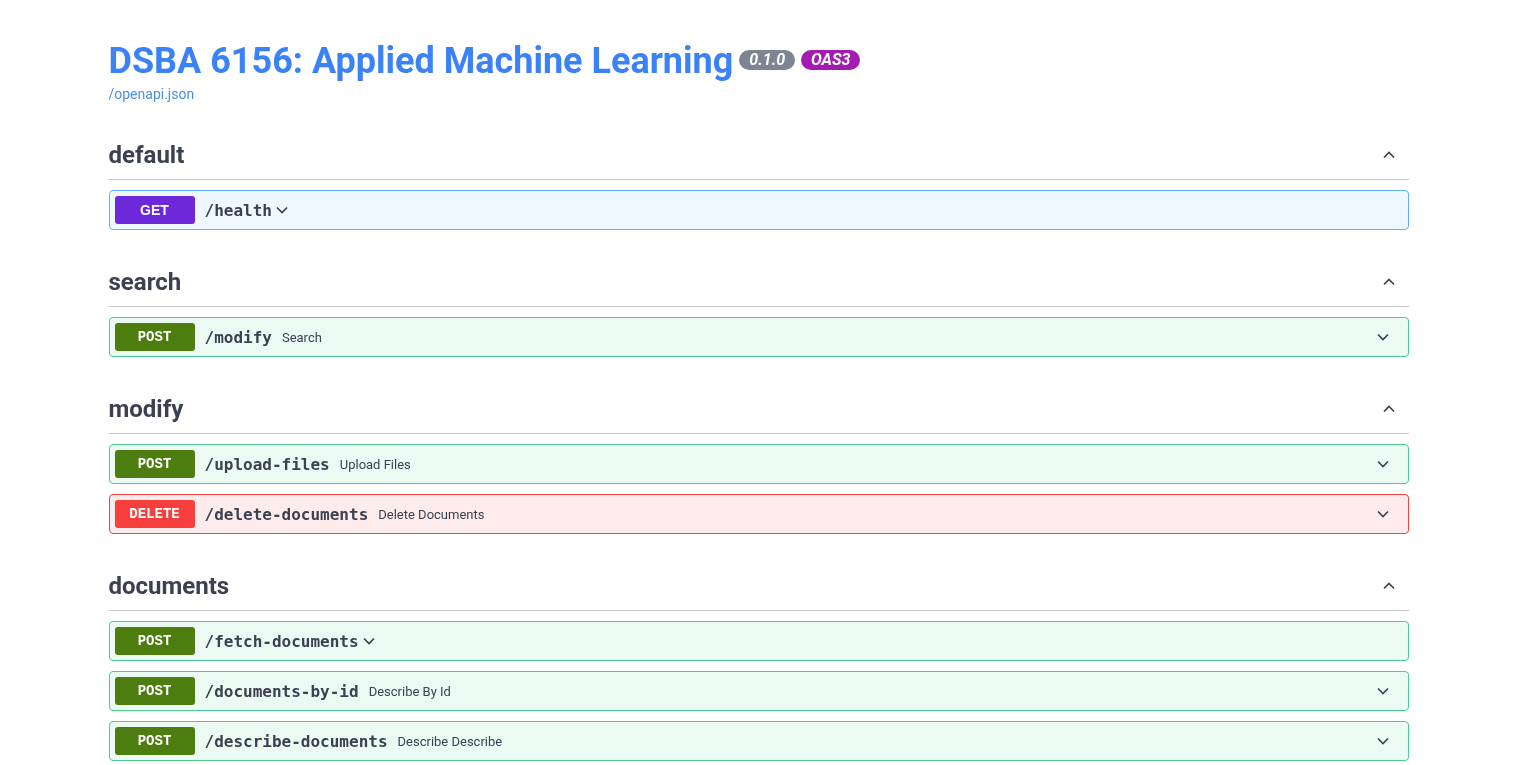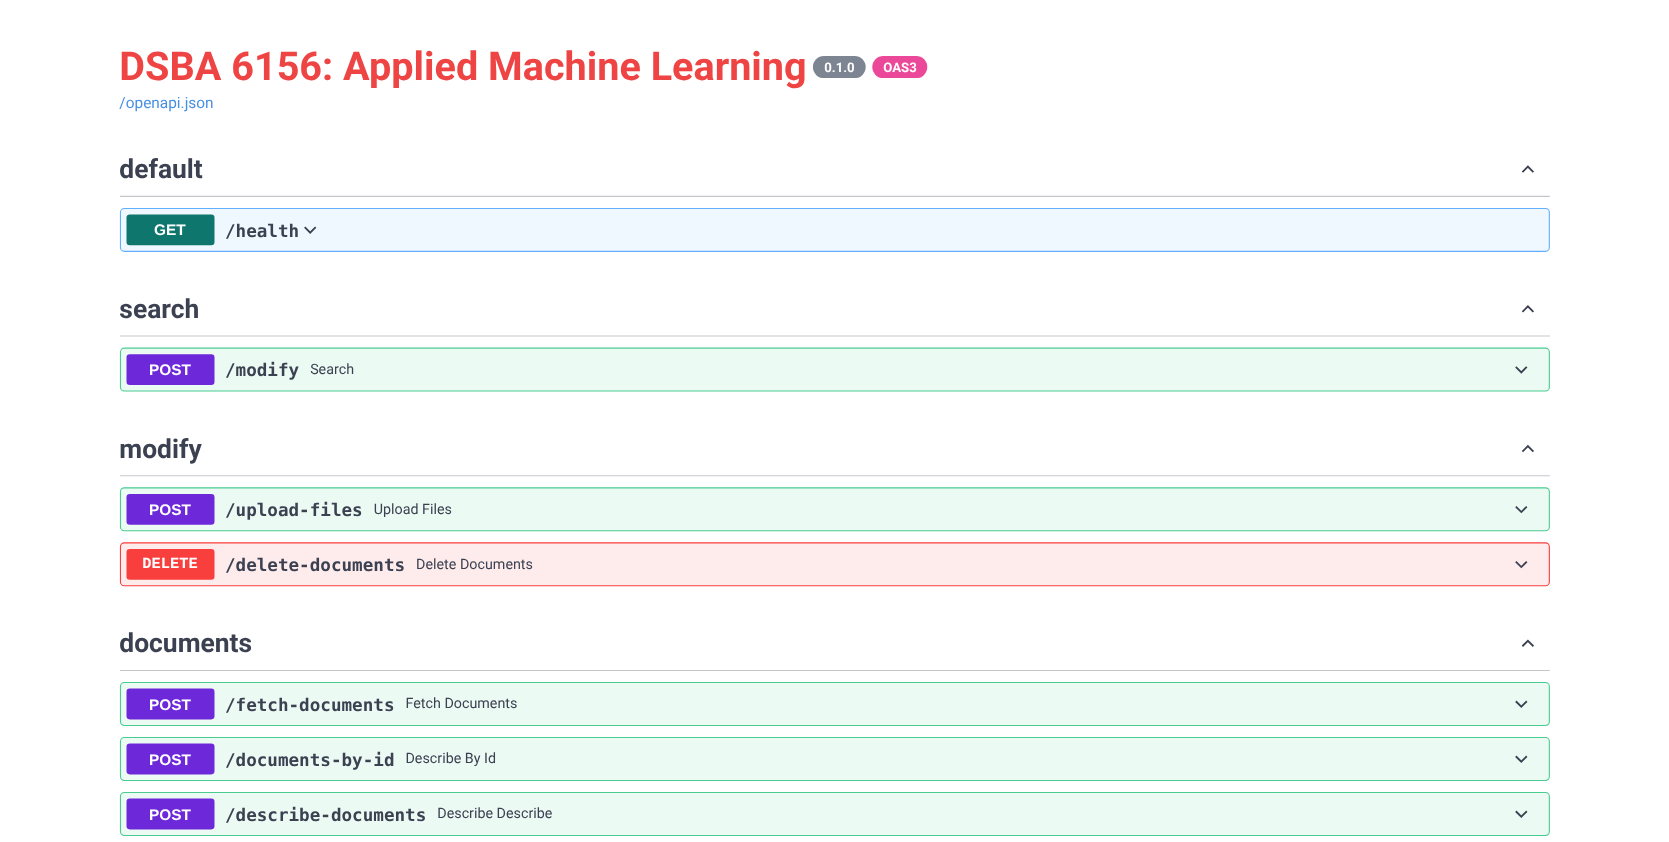--- a/index.html
+++ b/index.html
@@ -18,39 +18,40 @@
       padding: 40px 60px 20px;
     }
     .title-row {
       display: flex;
       align-items: baseline;
       gap: 6px;
     }
     .title {
       font-size: 36px;
       font-weight: 700;
-      color: #ef4444;
+      color: #3b82f6;
     }
     .badge {
       display: inline-block;
-      font-size: 12px;
+      font-size: 16px;
       font-weight: 700;
       border-radius: 20px;
       padding: 1px 10px;
       color: #fff;
       line-height: 18px;
       vertical-align: super;
       position: relative;
       top: -8px;
+      font-style: italic;
     }
     .badge-version {
       background: #7d8492;
     }
     .badge-oas {
-      background: #ec4899;
+      background: #a21caf;
     }
     .spec-link {
       color: #4990e2;
       font-size: 14px;
       text-decoration: none;
       display: inline-block;
       margin-top: 4px;
     }
     .tag-section {
       margin-top: 28px;
@@ -102,28 +103,29 @@
       font-size: 13px;
       color: #3b4151;
       margin-left: 10px;
       flex: 1;
     }
     .opblock-get {
       border-color: #61affe;
       background: rgba(97,175,254,0.1);
     }
     .opblock-get .opblock-method {
-      background: #0f766e;
+      background: #6d28d9;
     }
     .opblock-post {
       border-color: #49cc90;
       background: rgba(73,204,144,0.1);
     }
     .opblock-post .opblock-method {
-      background: #6d28d9;
+      background: #4d7c0f;
+      font-family: Liberation Mono, monospace;
     }
     .opblock-delete {
       border-color: #f93e3e;
       background: rgba(249,62,62,0.1);
     }
     .opblock-delete .opblock-method {
       background: #f93e3e;
       font-family: Liberation Mono, monospace;
     }
     .chevron {
@@ -224,21 +226,20 @@
         <div class="tag-header">
           <span class="tag-name">documents</span>
           <span class="chevron"><svg viewBox="0 0 24 24">
               <polyline points="6 15 12 9 18 15"></polyline>
             </svg></span>
         </div>
         <div class="opblock opblock-post">
           <div class="opblock-summary">
             <span class="opblock-method">POST</span>
             <span class="opblock-path">/fetch-documents</span>
-            <span class="opblock-desc">Fetch Documents</span>
             <span class="chevron"><svg viewBox="0 0 24 24">
                 <polyline points="6 9 12 15 18 9"></polyline>
               </svg></span>
           </div>
         </div>
         <div class="opblock opblock-post">
           <div class="opblock-summary">
             <span class="opblock-method">POST</span>
             <span class="opblock-path">/documents-by-id</span>
             <span class="opblock-desc">Describe By Id</span>

